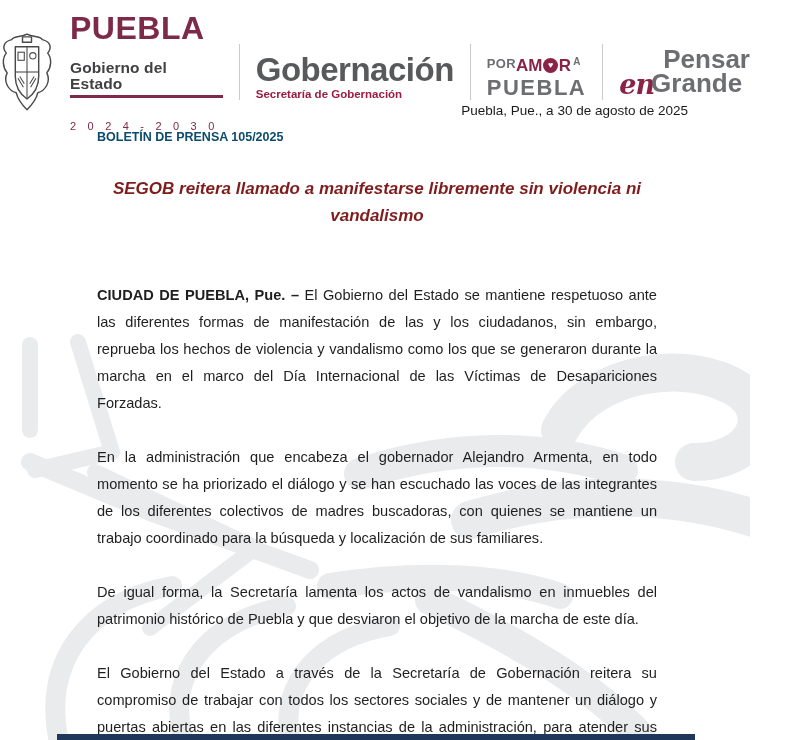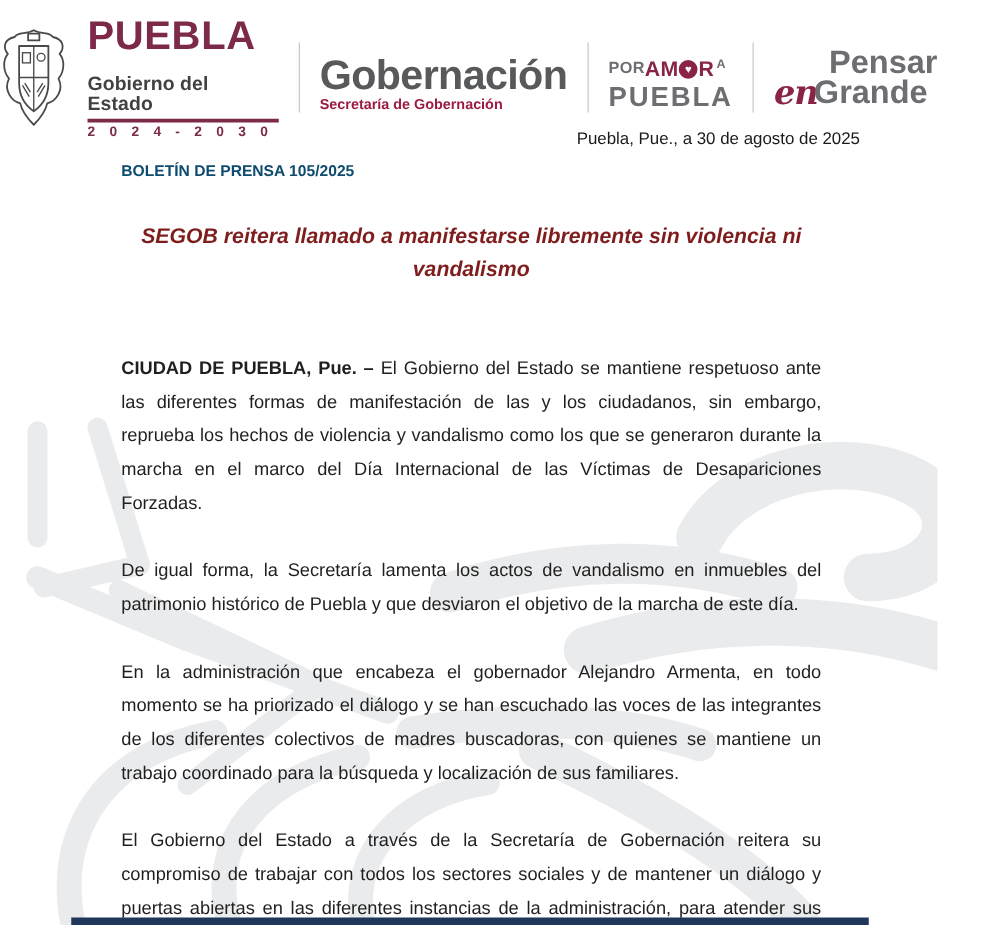--- a/index.html
+++ b/index.html
@@ -13,21 +13,21 @@
   .header{
     position:absolute;top:12px;left:0;width:100%;z-index:2;
     display:flex;justify-content:center;align-items:center;gap:16px;
   }
   .vdiv{width:1px;height:56px;background:#c9cacc;flex:0 0 auto;}
   .escudo{flex:0 0 auto;}
   .logo-puebla{display:flex;flex-direction:column;}
   .lp-title{font-size:32px;font-weight:800;color:#7D2949;letter-spacing:.5px;line-height:1;}
   .lp-sub{font-size:15.5px;font-weight:600;color:#414042;margin-top:16px;letter-spacing:.1px;line-height:1;}
   .lp-line{height:2.5px;background:#7D2949;margin:4px 0 3px;}
-  .lp-years{font-size:11px;font-weight:700;color:#7D2949;letter-spacing:4.2px;line-height:1;}
+  .lp-years{font-size:11px;font-weight:400;color:#7D2949;letter-spacing:4.2px;line-height:1;margin-top:20px;}
   .logo-gob{line-height:1;margin-top:10px;}
   .lg-title{font-size:33px;font-weight:800;color:#58595B;letter-spacing:-.5px;line-height:1;}
   .lg-sub{font-size:11.5px;font-weight:700;color:#9B1C40;margin-top:3px;line-height:1;}
   .logo-amor{line-height:1;}
   .la-row1{display:flex;margin-top:12px;}
   .la-por{font-size:13px;font-weight:800;color:#6D6E71;letter-spacing:.3px;}
   .la-amor{font-size:17px;font-weight:800;color:#8A2446;letter-spacing:.2px;display:flex;align-items:center;}
   .heart-o{
     display:inline-flex;align-items:center;justify-content:center;
     width:15px;height:15px;border-radius:50%;background:#8A2446;color:#ffffff;
@@ -139,22 +139,22 @@
   <div class="doc">
 
     <div class="date-line">Puebla, Pue., a 30 de agosto de 2025</div>
 
     <div class="bulletin">BOLETÍN DE PRENSA 105/2025</div>
 
     <h1 class="title">SEGOB reitera llamado a manifestarse libremente sin violencia ni vandalismo</h1>
 
     <div class="body-text">
       <p class="first"><span class="lead">CIUDAD DE PUEBLA, Pue. – </span><span>El Gobierno del Estado se mantiene respetuoso ante las diferentes formas de manifestación de las y los ciudadanos, sin embargo, reprueba los hechos de violencia y vandalismo como los que se generaron durante la marcha en el marco del Día Internacional de las Víctimas de Desapariciones Forzadas.</span></p>
+      <p>En la administración que encabeza el gobernador Alejandro Armenta, en todo momento se ha priorizado el diálogo y se han escuchado las voces de las integrantes de los diferentes colectivos de madres buscadoras, con quienes se mantiene un trabajo coordinado para la búsqueda y localización de sus familiares.</p>
       <p>De igual forma, la Secretaría lamenta los actos de vandalismo en inmuebles del patrimonio histórico de Puebla y que desviaron el objetivo de la marcha de este día.</p>
-      <p>En la administración que encabeza el gobernador Alejandro Armenta, en todo momento se ha priorizado el diálogo y se han escuchado las voces de las integrantes de los diferentes colectivos de madres buscadoras, con quienes se mantiene un trabajo coordinado para la búsqueda y localización de sus familiares.</p>
       <p>El Gobierno del Estado a través de la Secretaría de Gobernación reitera su compromiso de trabajar con todos los sectores sociales y de mantener un diálogo y puertas abiertas en las diferentes instancias de la administración, para atender sus principales demandas, sin avalar actos que transgredan incluso la seguridad de las personas.</p>
     </div>
 
   </div>
 
   <div class="footer-bar"></div>
 
 </div>
 
 </body></html>

